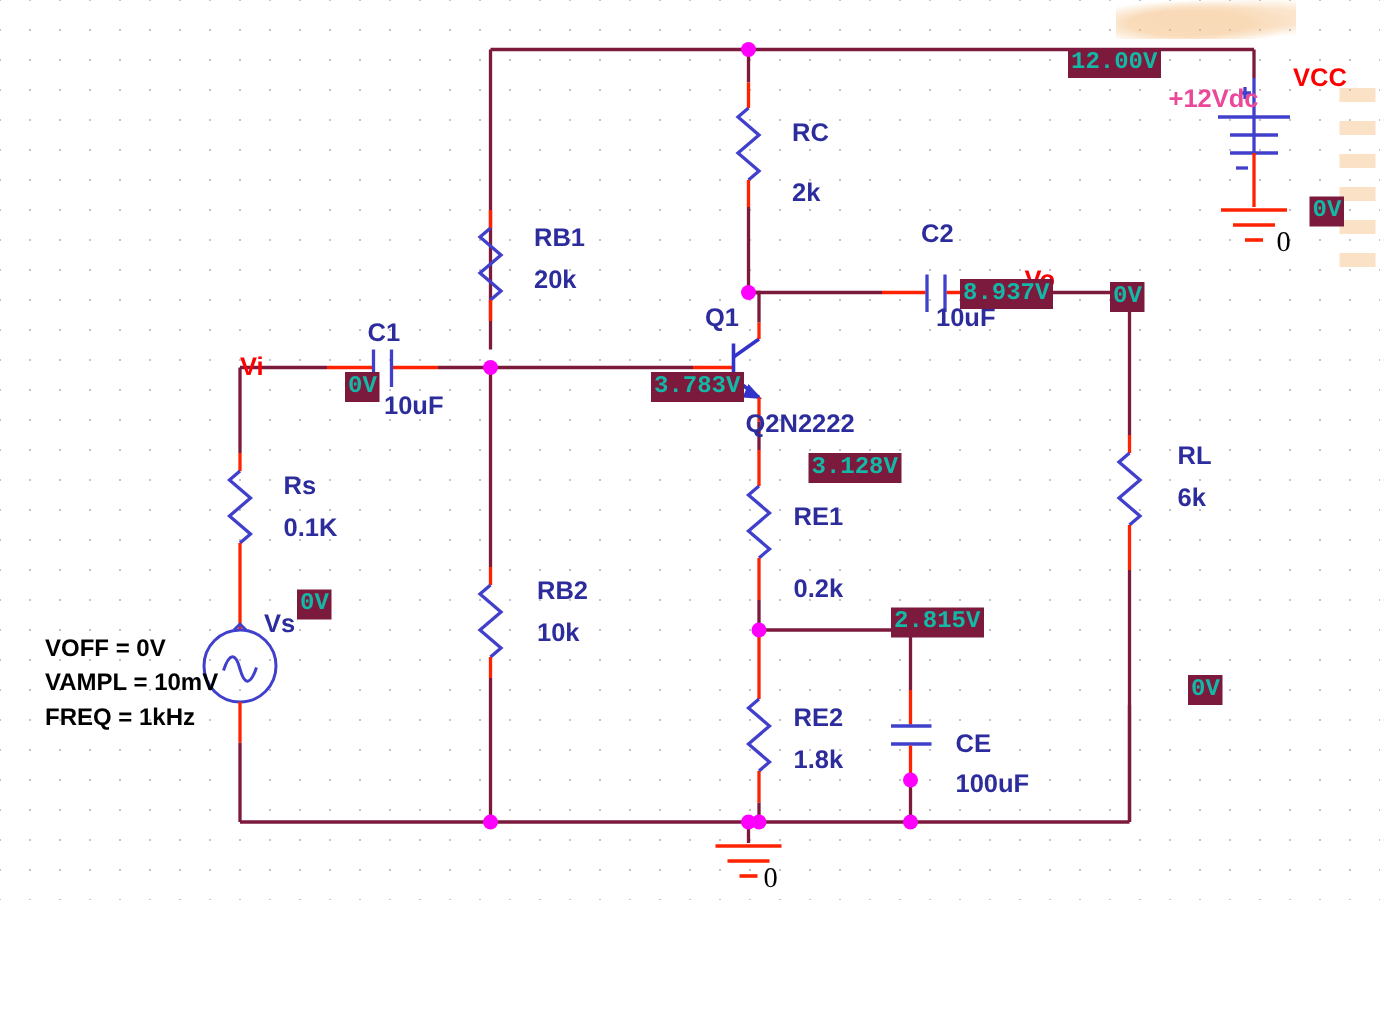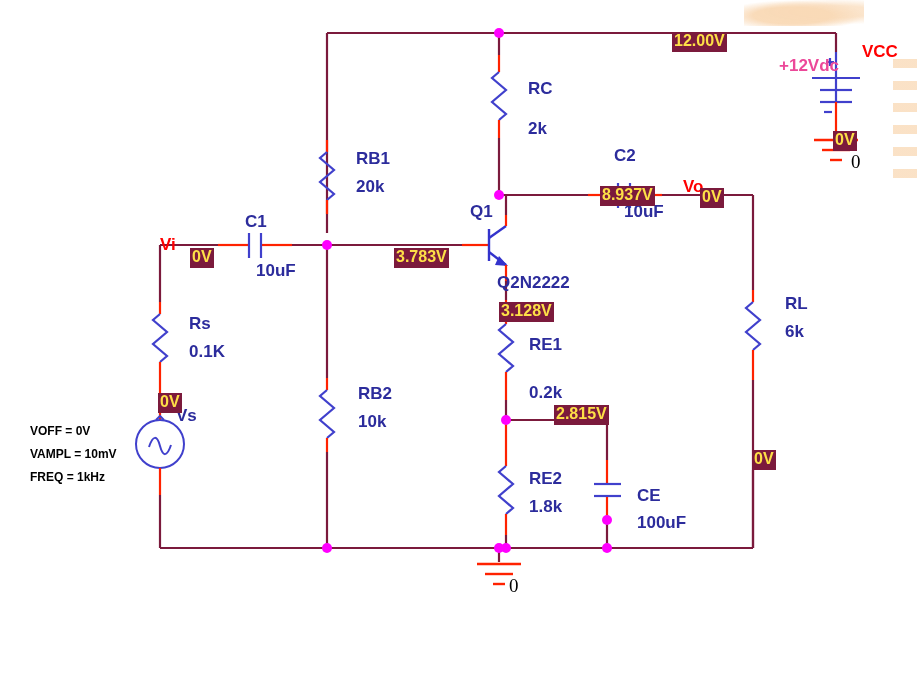--- a/index.html
+++ b/index.html
@@ -10,25 +10,25 @@
   #grid{position:absolute;left:0;top:0;width:920px;height:600px;
         background-image:radial-gradient(circle, rgba(120,120,140,0.45) 0.6px, rgba(0,0,0,0) 0.7px);
         background-size:20px 20px;background-position:10px 10px;}
 
   svg.sch{position:absolute;left:0;top:0;width:920px;height:690px;}
 
   .lbl{position:absolute;white-space:nowrap;line-height:1;}
   .ref{color:#2c2c9c;font-size:17px;font-weight:bold;font-family:"Liberation Sans",sans-serif;text-align:center;}
   .netname{color:#ff0000;font-size:17px;font-weight:bold;font-family:"Liberation Sans",sans-serif;margin-top:10px;}
   .gndnum{color:#000000;font-size:19px;font-family:"Liberation Serif",serif;}
-  .srcparam{color:#000000;font-size:12px;font-family:"Liberation Sans",sans-serif;font-weight:bold;}
+  .srcparam{color:#000000;font-size:16px;font-family:"Liberation Sans",sans-serif;font-weight:bold;}
   .vdc{color:#ec4899;font-size:17px;font-family:"Liberation Sans",sans-serif;font-weight:bold;}
 
-  .vbox{position:absolute;background:#7b1a3c;color:#fde047;font-size:16px;font-weight:bold;
-        font-family:Liberation Sans, sans-serif;padding:1px 2px 2px 2px;line-height:1.05;white-space:nowrap;}
+  .vbox{position:absolute;background:#7b1a3c;color:#14b8a6;font-size:16px;font-weight:bold;
+        font-family:Liberation Mono, monospace;padding:1px 2px 2px 2px;line-height:1.05;white-space:nowrap;margin-left:40px;}
 
   
   #caption{position:absolute;left:0;top:596px;width:920px;height:94px;}
   .wm-top{position:absolute;left:744px;top:0px;width:120px;height:26px;opacity:0.55;
         background:radial-gradient(ellipse at 40% 60%, rgba(244,186,122,0.95) 0 38%, rgba(255,255,255,0) 70%),
                    radial-gradient(ellipse at 75% 45%, rgba(244,186,122,0.7) 0 30%, rgba(255,255,255,0) 65%);}
   .wm-right{position:absolute;left:893px;top:58px;width:24px;height:120px;opacity:0.5;
         background:repeating-linear-gradient(0deg, rgba(244,186,122,0.85) 0 9px, rgba(255,255,255,0) 9px 22px);}
 </style>
 </head>

